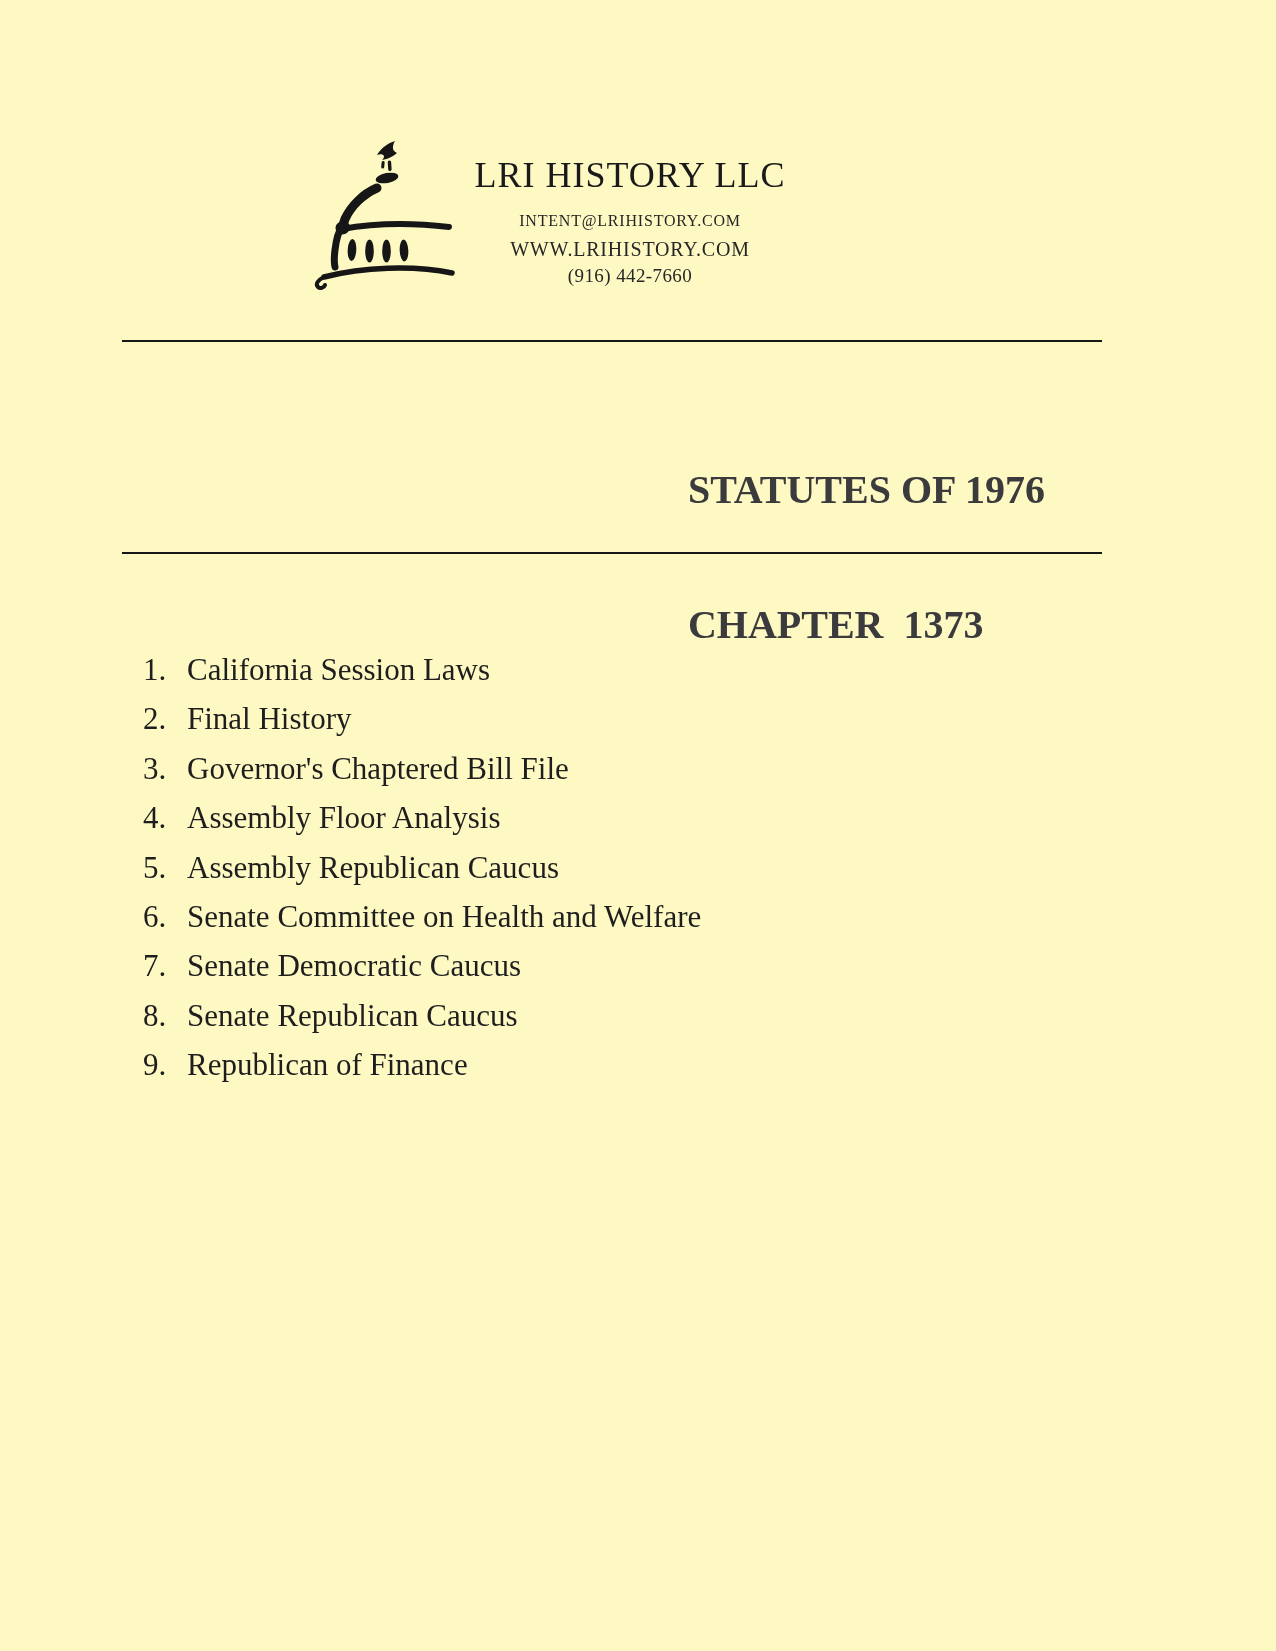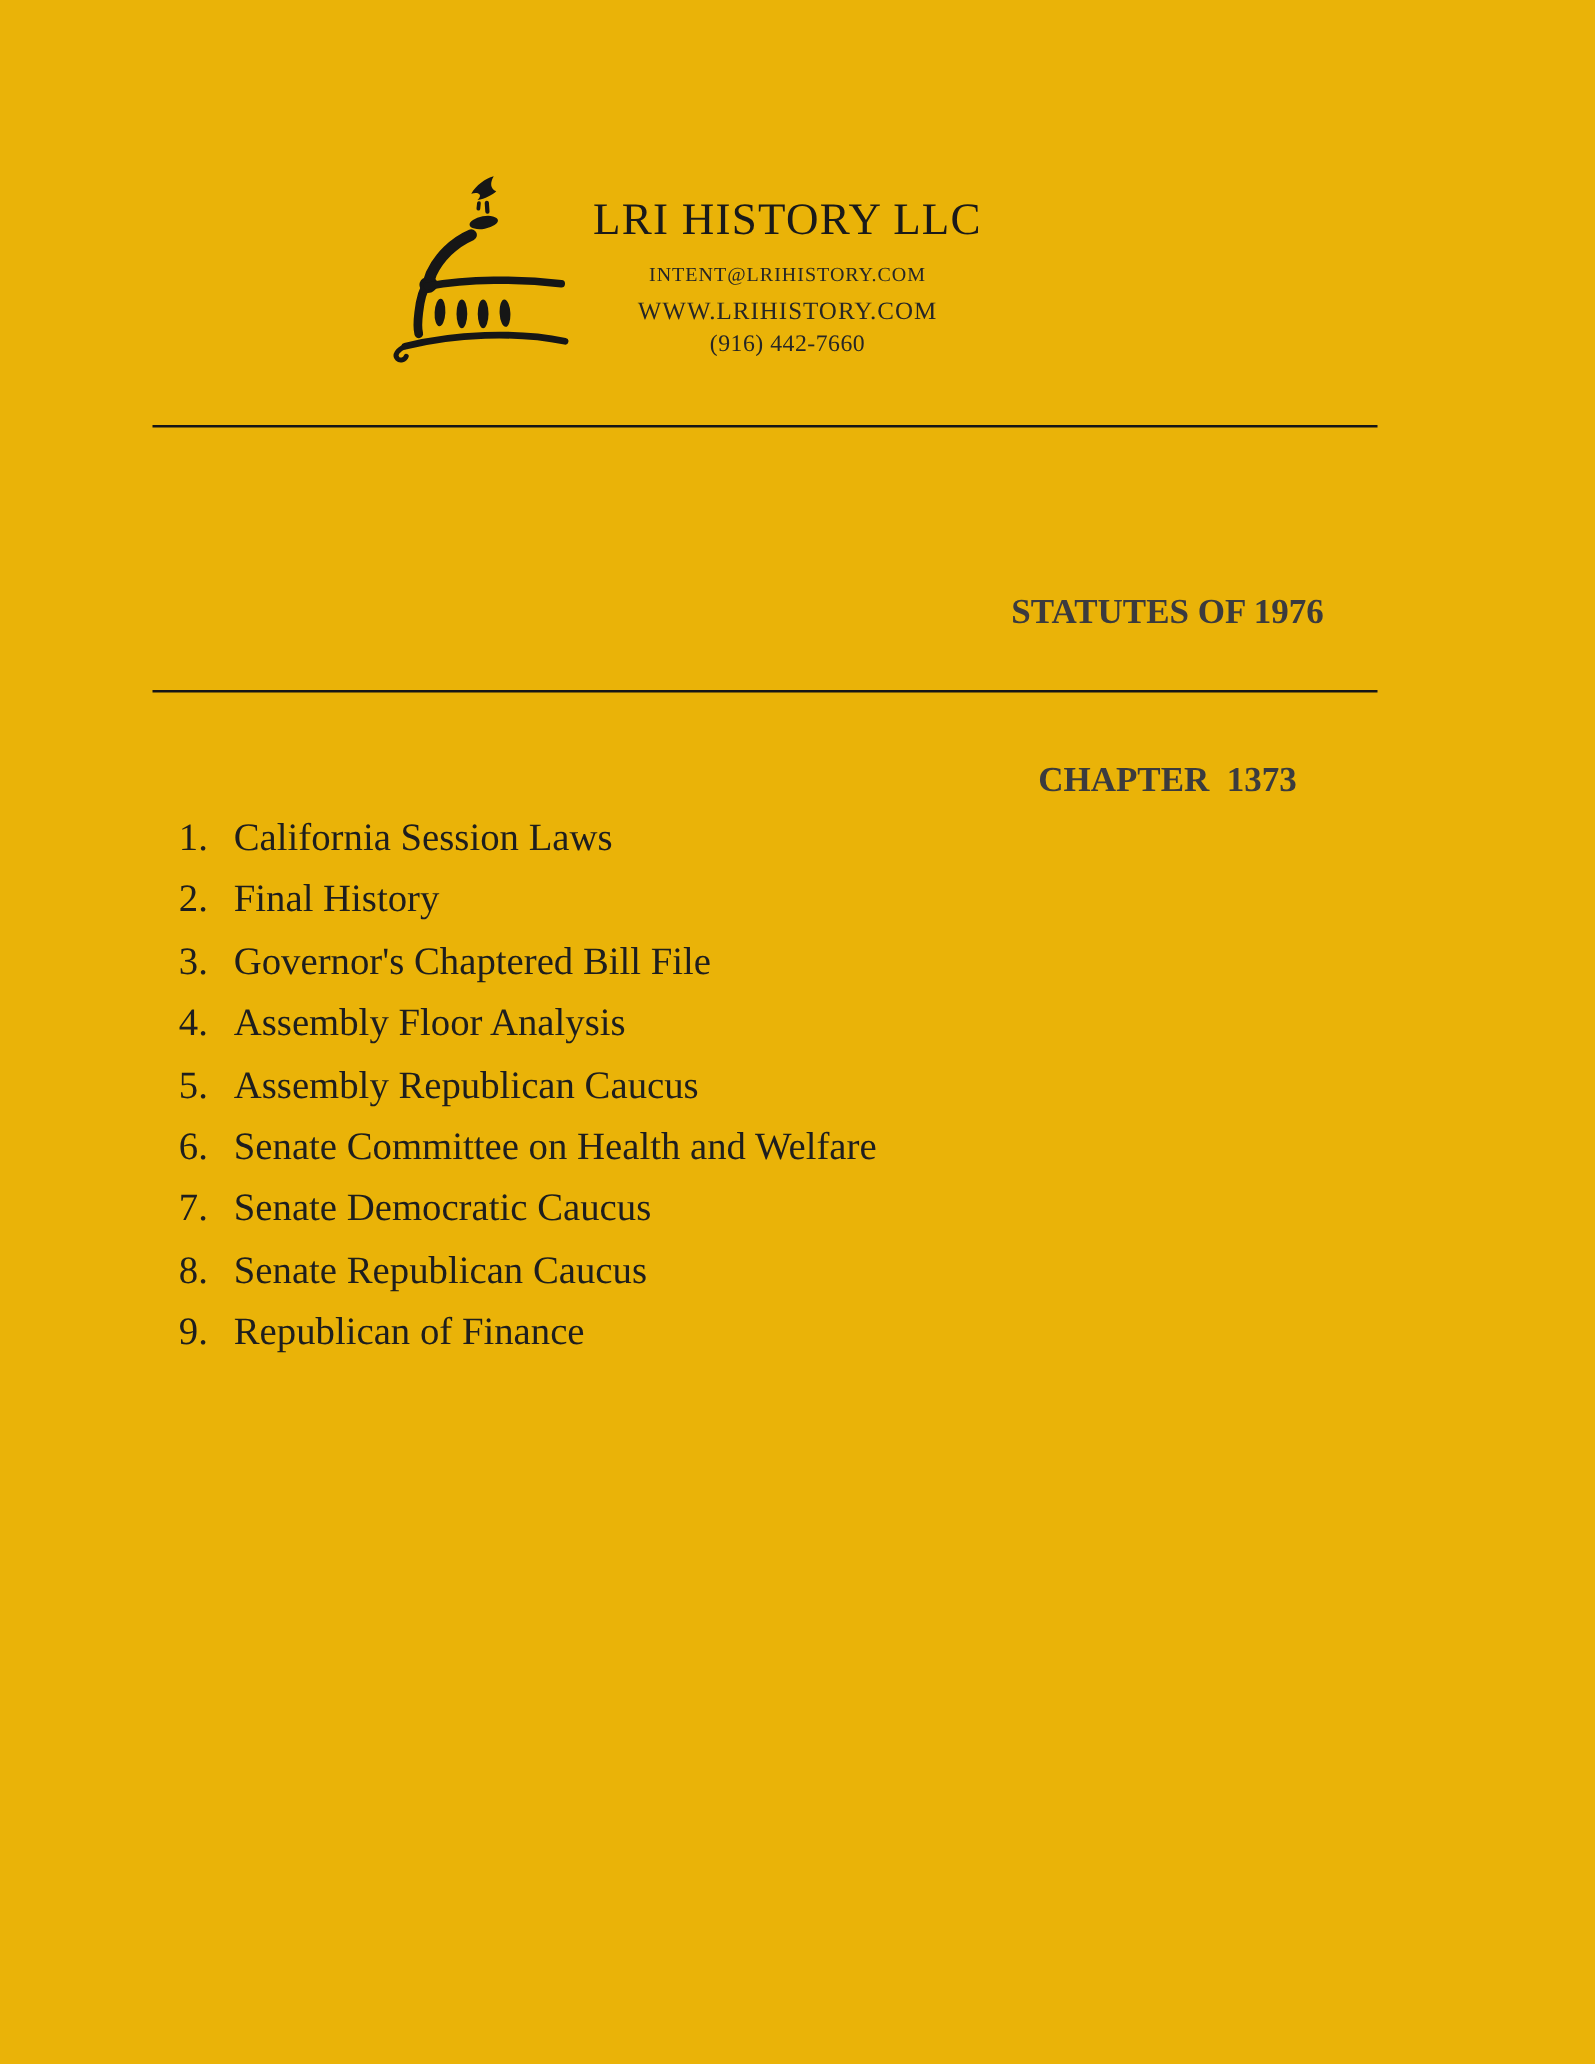--- a/index.html
+++ b/index.html
@@ -4,21 +4,21 @@
 <style>
   html, body {
     margin: 0;
     padding: 0;
     background: #ffffff;
   }
   .page {
     position: relative;
     width: 1276px;
     height: 1651px;
-    background: #eab308;
+    background: #fef9c3;
     font-family: "Liberation Serif", "DejaVu Serif", serif;
     color: #1c1c1c;
     overflow: hidden;
   }
 
   
   .logo {
     position: absolute;
     left: 293px;
     top: 128px;
@@ -70,24 +70,24 @@
     height: 2px;
     background: #161616;
   }
   .rule-top { top: 340px; }
   .rule-bottom { top: 552px; }
 
   
   .statute-block {
     position: absolute;
     top: 377px;
-    right: 217px;
-    text-align: center;
+    right: 231px;
+    text-align: left;
     font-weight: bold;
-    font-size: 28px;
+    font-size: 40px;
     line-height: 45px;
     color: #3b3b3e;
     white-space: pre;
   }
 
   
   .toc-title {
     position: absolute;
     left: 116px;
     top: 581px;

